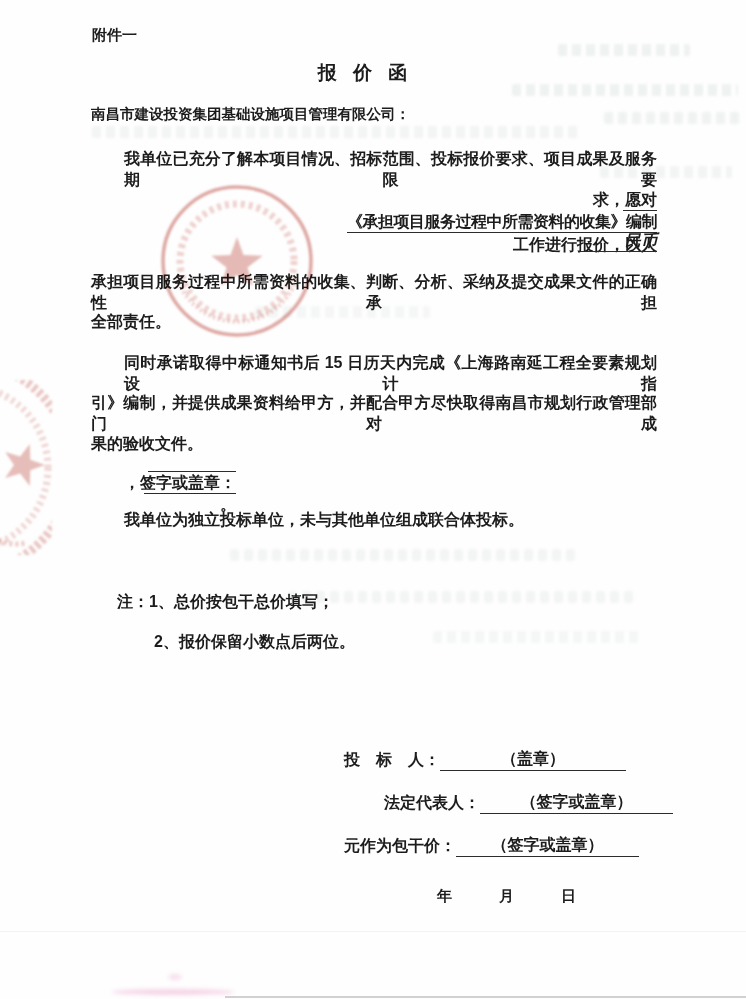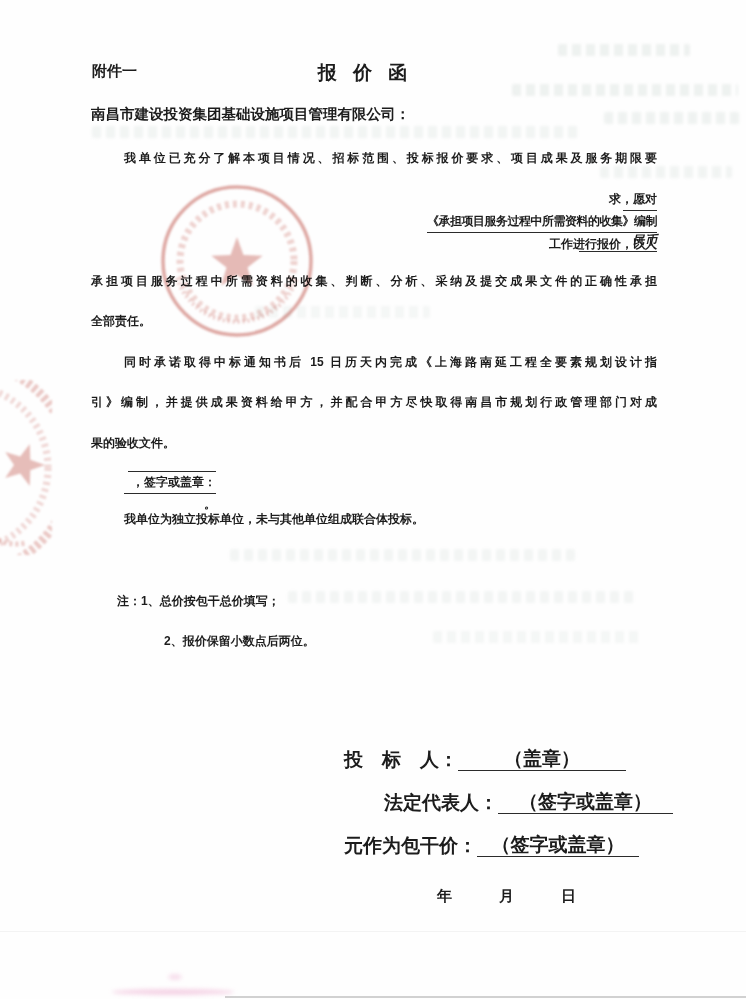--- a/index.html
+++ b/index.html
@@ -3,32 +3,32 @@
 <meta charset="utf-8">
 <style>
   html,body{margin:0;padding:0;background:#e9e9e9;}
   .page{
     position:relative;width:746px;height:999px;margin:0 auto;
     background:#fefefe;overflow:hidden;
     font-family:"Liberation Sans","DejaVu Sans",sans-serif;
     color:#1c1c1c;
   }
   .abs{position:absolute;}
-  .tline{font-size:12px;font-weight:600;height:21px;line-height:21px;white-space:nowrap;}
+  .tline{font-size:16px;font-weight:600;height:21px;line-height:21px;white-space:nowrap;}
   .jl{white-space:normal;text-align:justify;text-align-last:justify;}
   .flexline{display:flex;align-items:flex-end;flex-direction:column;}
   .flexline>span{line-height:21px;}
   .blank{border-bottom:1.5px solid #2b2b2b;display:inline-block;height:19px;}
   .ul{border-bottom:1.5px solid #2b2b2b;}
   .boldseg{font-weight:bold;letter-spacing:-0.5px;white-space:nowrap;}
   .grow{flex:1 1 auto;text-align:justify;text-align-last:justify;}
   .doc-title{font-size:19px;font-weight:bold;letter-spacing:1px;word-spacing:9px;text-align:center;width:100%;transform:translateX(-10px);}
   .attach{font-size:15px;font-weight:bold;}
   .addressee{font-size:14.5px;font-weight:bold;white-space:nowrap;}
-  .sigrow{display:flex;align-items:flex-end;font-size:19px;font-weight:bold;height:22px;}
+  .sigrow{display:flex;align-items:flex-end;font-size:16px;font-weight:bold;height:22px;}
   .siglabel{white-space:nowrap;line-height:22px;}
   .sigline{flex:1 1 auto;border-bottom:1.6px solid #2b2b2b;text-align:center;line-height:22px;white-space:nowrap;}
   .daterow{display:flex;gap:47px;font-size:15px;font-weight:bold;}
   
   .bleed{
     height:12px;border-radius:2px;
     background:repeating-linear-gradient(90deg,rgba(148,170,160,.30) 0 9px,rgba(148,170,160,0) 9px 14px);
     filter:blur(1.6px);
   }
   
@@ -45,21 +45,21 @@
   <div class="abs bleed" style="left:558px;top:44px;width:132px;opacity:.5"></div>
   <div class="abs bleed" style="left:512px;top:84px;width:226px;opacity:.5"></div>
   <div class="abs bleed" style="left:604px;top:112px;width:136px;opacity:.45"></div>
   <div class="abs bleed" style="left:92px;top:126px;width:488px;opacity:.38"></div>
   <div class="abs bleed" style="left:600px;top:166px;width:132px;opacity:.4"></div>
   <div class="abs bleed" style="left:255px;top:306px;width:175px;opacity:.3"></div>
   <div class="abs bleed" style="left:230px;top:549px;width:345px;opacity:.35"></div>
   <div class="abs bleed" style="left:288px;top:591px;width:350px;opacity:.35"></div>
   <div class="abs bleed" style="left:433px;top:631px;width:210px;opacity:.3"></div>
 
-  <div class="abs attach" style="left:92px;top:26px;margin-top:36px;">附件一</div>
+  <div class="abs attach" style="left:92px;top:26px;">附件一</div>
   <div class="abs doc-title" style="left:0;top:60px;">报 价 函</div>
   <div class="abs addressee" style="left:91px;top:105px;">南昌市建设投资集团基础设施项目管理有限公司：</div>
 
   <div class="abs tline jl" style="left:124px;top:148px;width:533px;">我单位已充分了解本项目情况、招标范围、投标报价要求、项目成果及服务期限要</div>
   <div class="abs tline flexline" style="left:91px;top:189px;width:566px;">
     <span>求，愿对</span>
       <span class="blank" style="width:34px;"></span>
       <span class="boldseg ul">《承担项目服务过程中所需资料的收集》编制</span>
       <span class="blank" style="flex:1 1 30px;"></span>
       <span>工作进行报价，以人</span>
@@ -78,21 +78,21 @@
   <div class="abs tline flexline" style="left:124px;top:471px;">
       <span class="blank" style="width:88px;"></span>
       <span>，签字或盖章：</span>
       <span class="blank" style="width:92px;"></span>
       <span>。</span>
   </div>
 
   <div class="abs tline" style="left:124px;top:509px;">我单位为独立投标单位，未与其他单位组成联合体投标。</div>
 
   <div class="abs tline" style="left:117px;top:591px;">注：1、总价按包干总价填写；</div>
-  <div class="abs tline" style="left:164px;top:631px;">2、报价保留小数点后两位。</div>
+  <div class="abs tline" style="left:154px;top:631px;">2、报价保留小数点后两位。</div>
 
   <div class="abs sigrow" style="left:344px;top:749px;width:282px;">
     <span class="siglabel">投　标　人：</span>
     <span class="sigline"><span>（盖章）</span></span>
   </div>
   <div class="abs sigrow" style="left:344px;top:792px;width:289px;margin-left:40px;">
     <span class="siglabel">法定代表人：</span>
     <span class="sigline"><span>（签字或盖章）</span></span>
   </div>
   <div class="abs sigrow" style="left:344px;top:835px;width:295px;">

